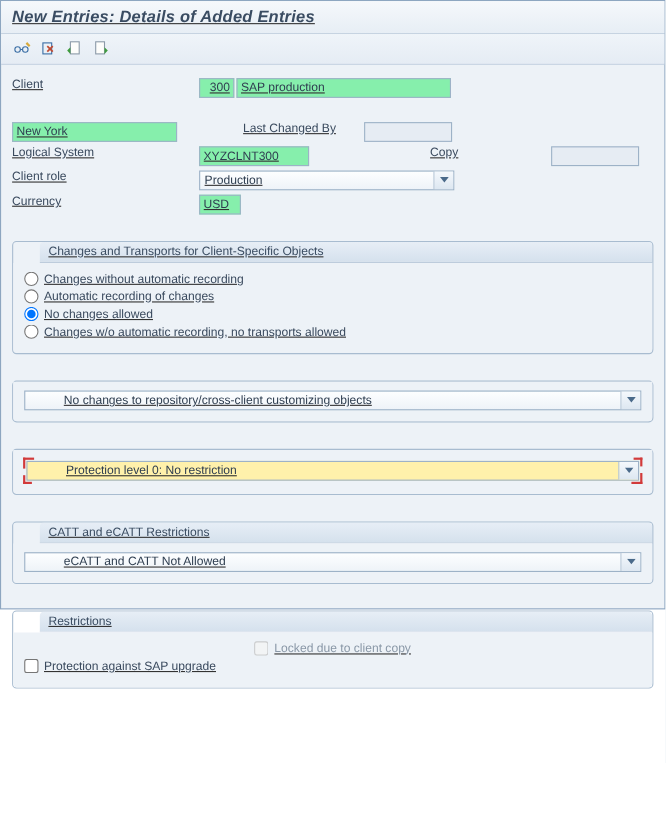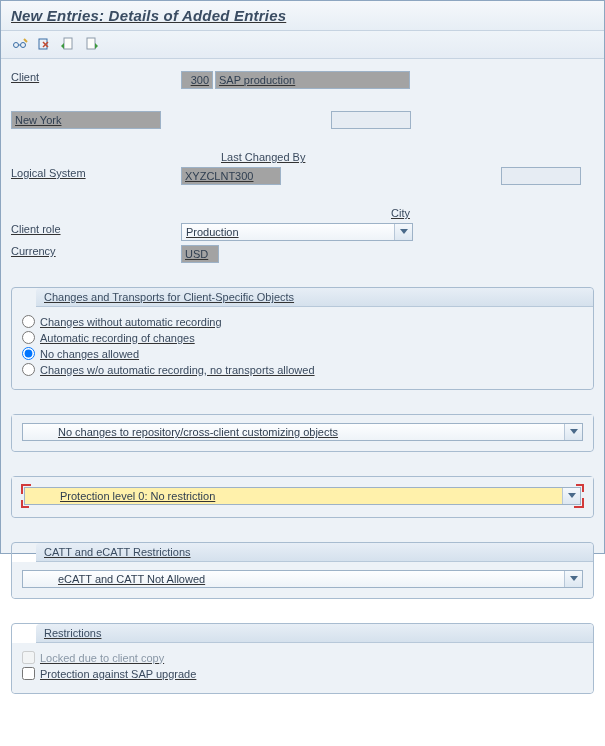--- a/index.html
+++ b/index.html
@@ -55,25 +55,24 @@
     margin-bottom: 4px;
   }
   .row .lbl {
     width: 170px;
     color: #3a4a5e;
   }
   .row .lbl2 {
     width: 110px;
     color: #3a4a5e;
     margin-left: 20px;
-    margin-top: 40px;
   }
   input.text {
     border: 1px solid #9db2c7;
-    background: #a3a3a3;
+    background: #86efac;
     height: 18px;
     padding: 1px 3px;
     font-size: 11px;
     color: #2f3e50;
   }
   input.text.ro {
     background: #e6ecf3;
   }
   .client-num { width: 32px; text-align: right; margin-right: 2px; }
   .client-name { width: 195px; }
@@ -121,21 +120,21 @@
     padding: 8px 10px 10px 10px;
     background: #edf2f7;
     border-radius: 0 0 4px 4px;
   }
   .radio-row, .check-row {
     display: flex; align-items: center;
     margin-bottom: 3px;
     color: #3a4a5e;
   }
   .radio-row input, .check-row input { margin-right: 5px; }
-  .check-row.disabled { color: #8a98a7; }
+  .check-row.disabled { color: #8a98a7; justify-content: center; }
   .highlight-wrap {
     position: relative;
     padding: 2px;
   }
   .highlight-wrap::before,
   .highlight-wrap::after {
     content: "";
     position: absolute;
     width: 8px; height: 8px;
     border: 2px solid #d23a3a;
@@ -205,21 +204,21 @@
       <input class="text city-in" value="New York" style="">
       <span style="width:40px"></span>
       <span class="lbl2">Last Changed By</span>
       <input class="text ro ro-small" readonly="" value="" style="">
     </div>
 
     <div class="row">
       <span class="lbl">Logical System</span>
       <input class="text logical-in" value="XYZCLNT300" style="">
       <span style="width:90px"></span>
-      <span class="lbl2">City</span>
+      <span class="lbl2">Copy</span>
       <input class="text ro ro-small" readonly="" value="" style="">
     </div>
 
     <div class="row">
       <span class="lbl">Client role</span>
       <div class="select role-sel">
         <span>Production</span>
         <span class="arrow">
           <svg width="8" height="6">
               <path d="M0 0 L8 0 L4 5 Z" fill="#4a6a8a"></path>

